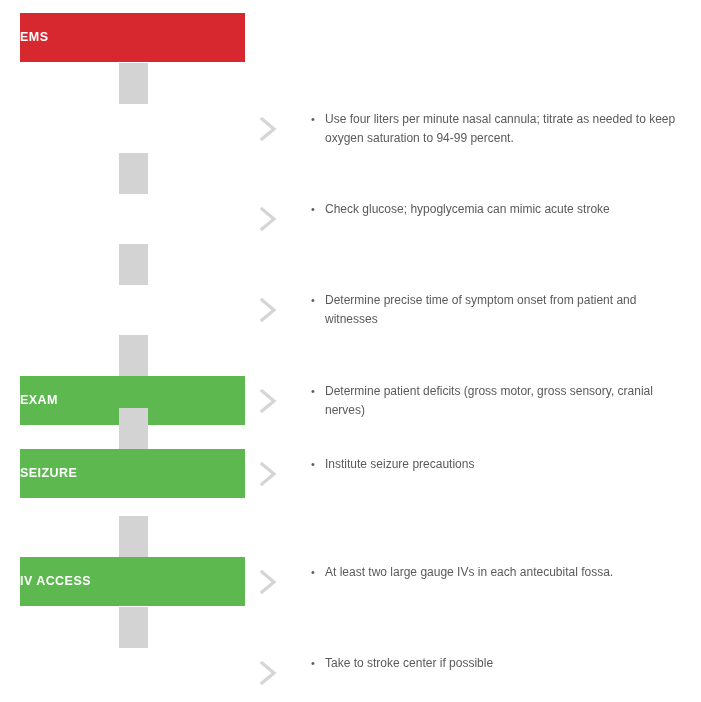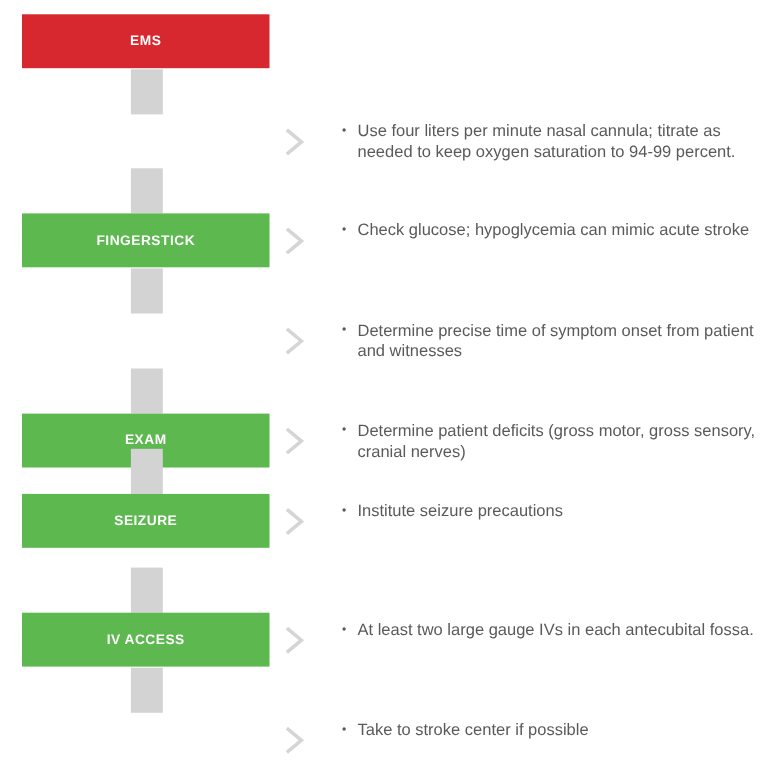--- a/index.html
+++ b/index.html
@@ -43,21 +43,21 @@
 
   
   .step-box {
     position: absolute;
     left: 20px;
     top: 41px;
     width: 225px;
     height: 49px;
     display: flex;
     align-items: center;
-    justify-content: center;
+    justify-content: flex-start;
     box-sizing: border-box;
   }
   .step-box.is-red   { background: #d8282f; }
   .step-box.is-green { background: #5cb84f; }
 
   .step-label {
     color: #ffffff;
     font-size: 12.5px;
     font-weight: bold;
     letter-spacing: 0.45px;
@@ -90,21 +90,21 @@
     flex: 0 0 auto;
     width: 14px;
     color: #5a5a5a;
     font-size: 11px;
     line-height: 19px;
     text-align: left;
   }
   .detail-text {
     flex: 1 1 auto;
     color: #5a5a5a;
-    font-size: 15px;
+    font-size: 12px;
     line-height: 19px;
     font-family: "Liberation Sans", sans-serif;
   }
 </style>
 </head>
 <body>
 
 <div id="flowchart">
     <div class="step-row no-connector" style="top: -28px;">
       <div class="step-box is-red">
@@ -118,23 +118,20 @@
           <polyline points="6,4 18,14 6,24" fill="none" stroke="#d5d5d5" stroke-width="3.2" stroke-linecap="square" stroke-linejoin="miter"></polyline>
         </svg>
       </span>
       <div class="detail">
         <span class="detail-bullet">•</span>
         <span class="detail-text">Use four liters per minute nasal cannula; titrate as needed to keep oxygen saturation to 94-99 percent.</span>
       </div>
     </div>
     <div class="step-row" style="top: 153.4px;">
       <div class="connector"></div>
-      <div class="step-box is-green">
-        <span class="step-label">FINGERSTICK</span>
-      </div>
       <span class="chevron-icon">
         <svg width="24" height="28" viewBox="0 0 24 28" xmlns="http://www.w3.org/2000/svg">
           <polyline points="6,4 18,14 6,24" fill="none" stroke="#d5d5d5" stroke-width="3.2" stroke-linecap="square" stroke-linejoin="miter"></polyline>
         </svg>
       </span>
       <div class="detail">
         <span class="detail-bullet">•</span>
         <span class="detail-text">Check glucose; hypoglycemia can mimic acute stroke</span>
       </div>
     </div>

